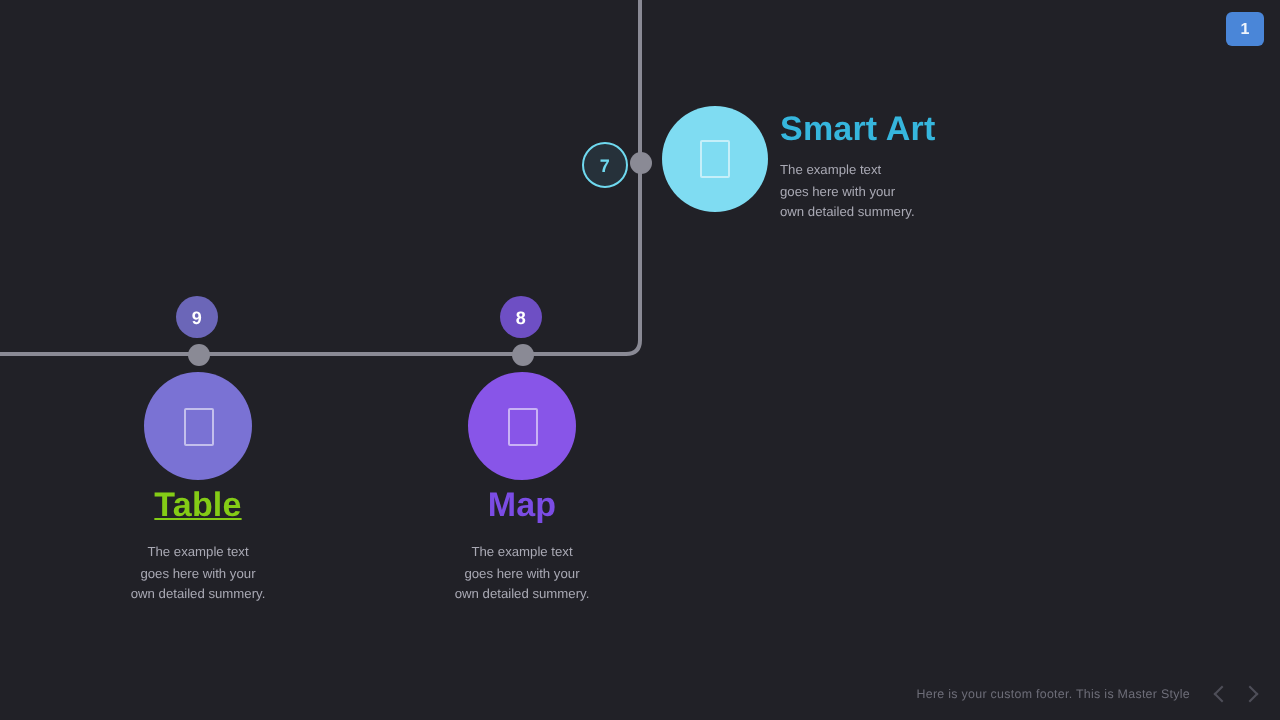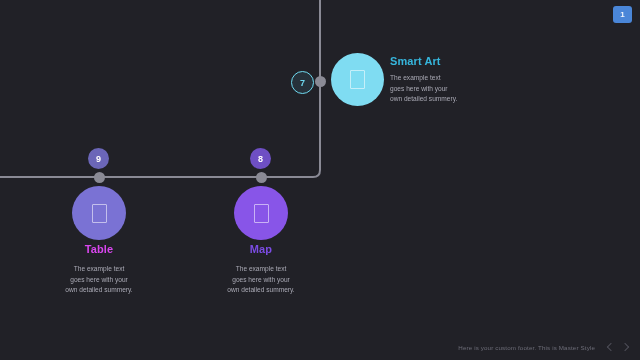--- a/index.html
+++ b/index.html
@@ -72,21 +72,21 @@
     height: 17px;
     border: 1.4px solid rgba(255,255,255,0.55);
     border-radius: 1px;
   }
 
   
   .txt-block {
     position: absolute;
   }
   .txt-block .heading {
-    font-size: 11px;
+    font-size: 17px;
     font-weight: bold;
     margin: 0 0 6px 0;
     letter-spacing: 0.1px;
   }
   .txt-block .body {
     font-size: 6.6px;
     line-height: 1.62;
     color: #a9a9b4;
     margin: 0;
     white-space: pre-line;
@@ -197,21 +197,21 @@
 
   <div class="badge filled" style="left:88px; top:148px; background:#6b66b8;">
     <span>9</span>
   </div>
 
   <div class="circle" style="left:72px; top:186px; width:54px; height:54px; background:#7a72d4;">
     <span class="glyph"></span>
   </div>
 
   <div class="txt-block center" style="left:39px; top:243px; width:120px;">
-    <p class="heading" style="color:#d946ef;">Table</p>
+    <p class="heading" style="color:#84cc16;text-decoration:underline;">Table</p>
     <p class="body">The example text
 goes here with your
 own detailed summery.</p>
   </div>
 
   <div class="node-dot" style="left:255.5px; top:171.5px;"></div>
 
   <div class="badge filled" style="left:250px; top:148px; background:#6e4fc4;">
     <span>8</span>
   </div>

